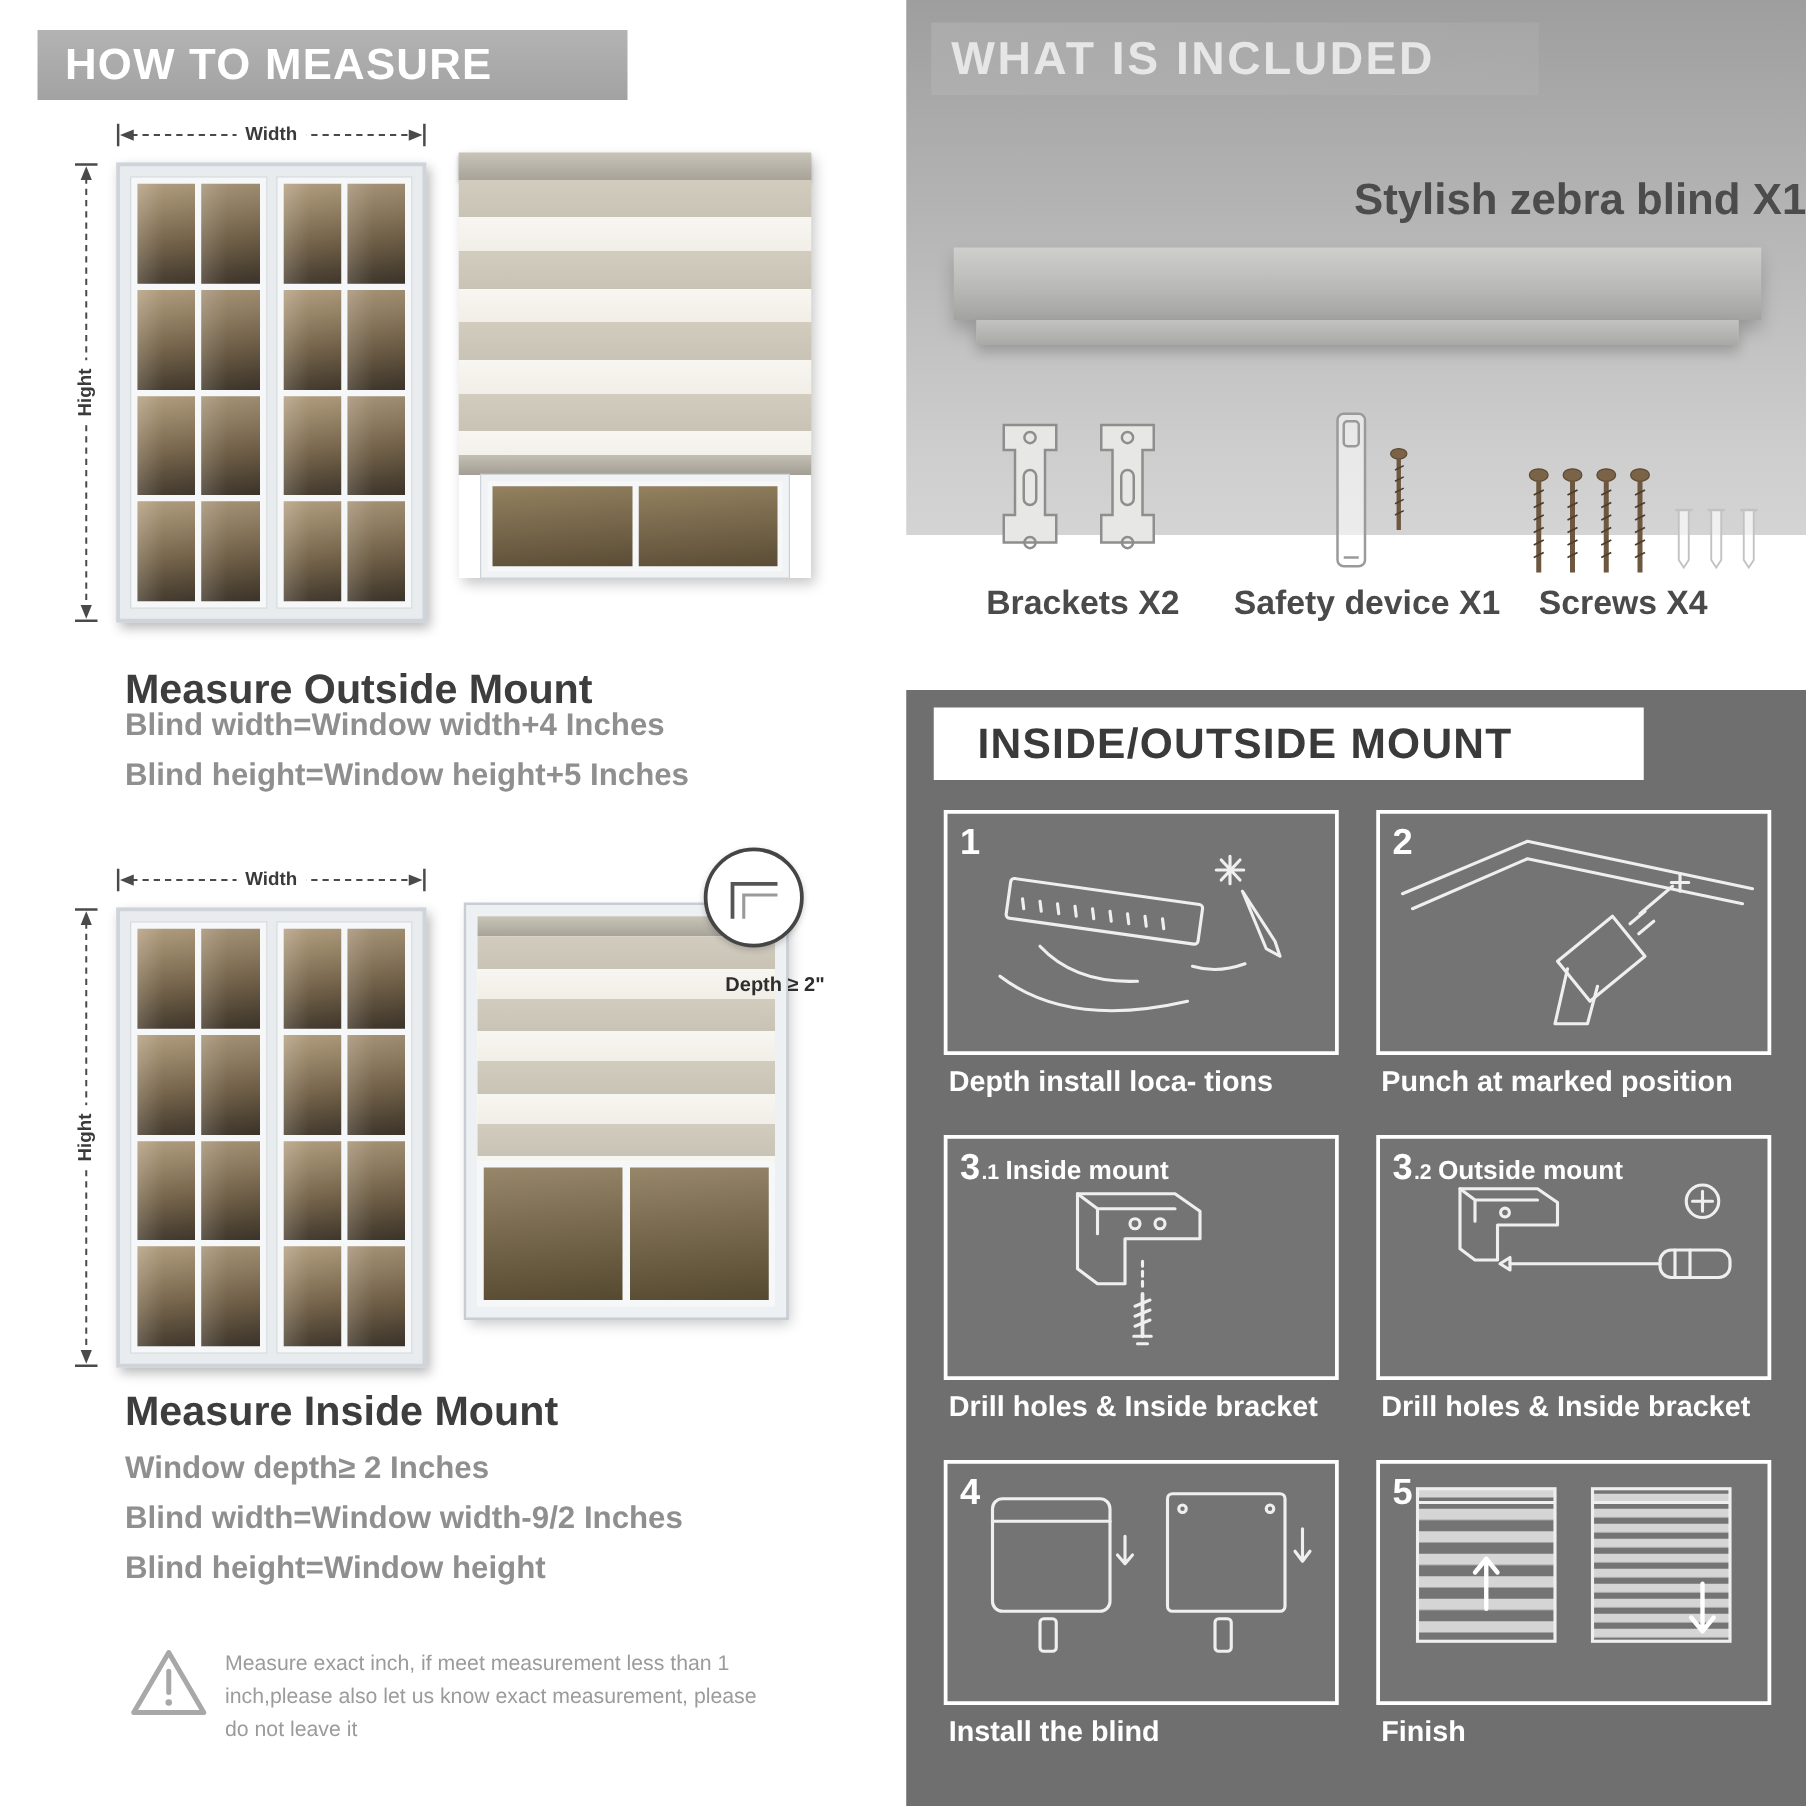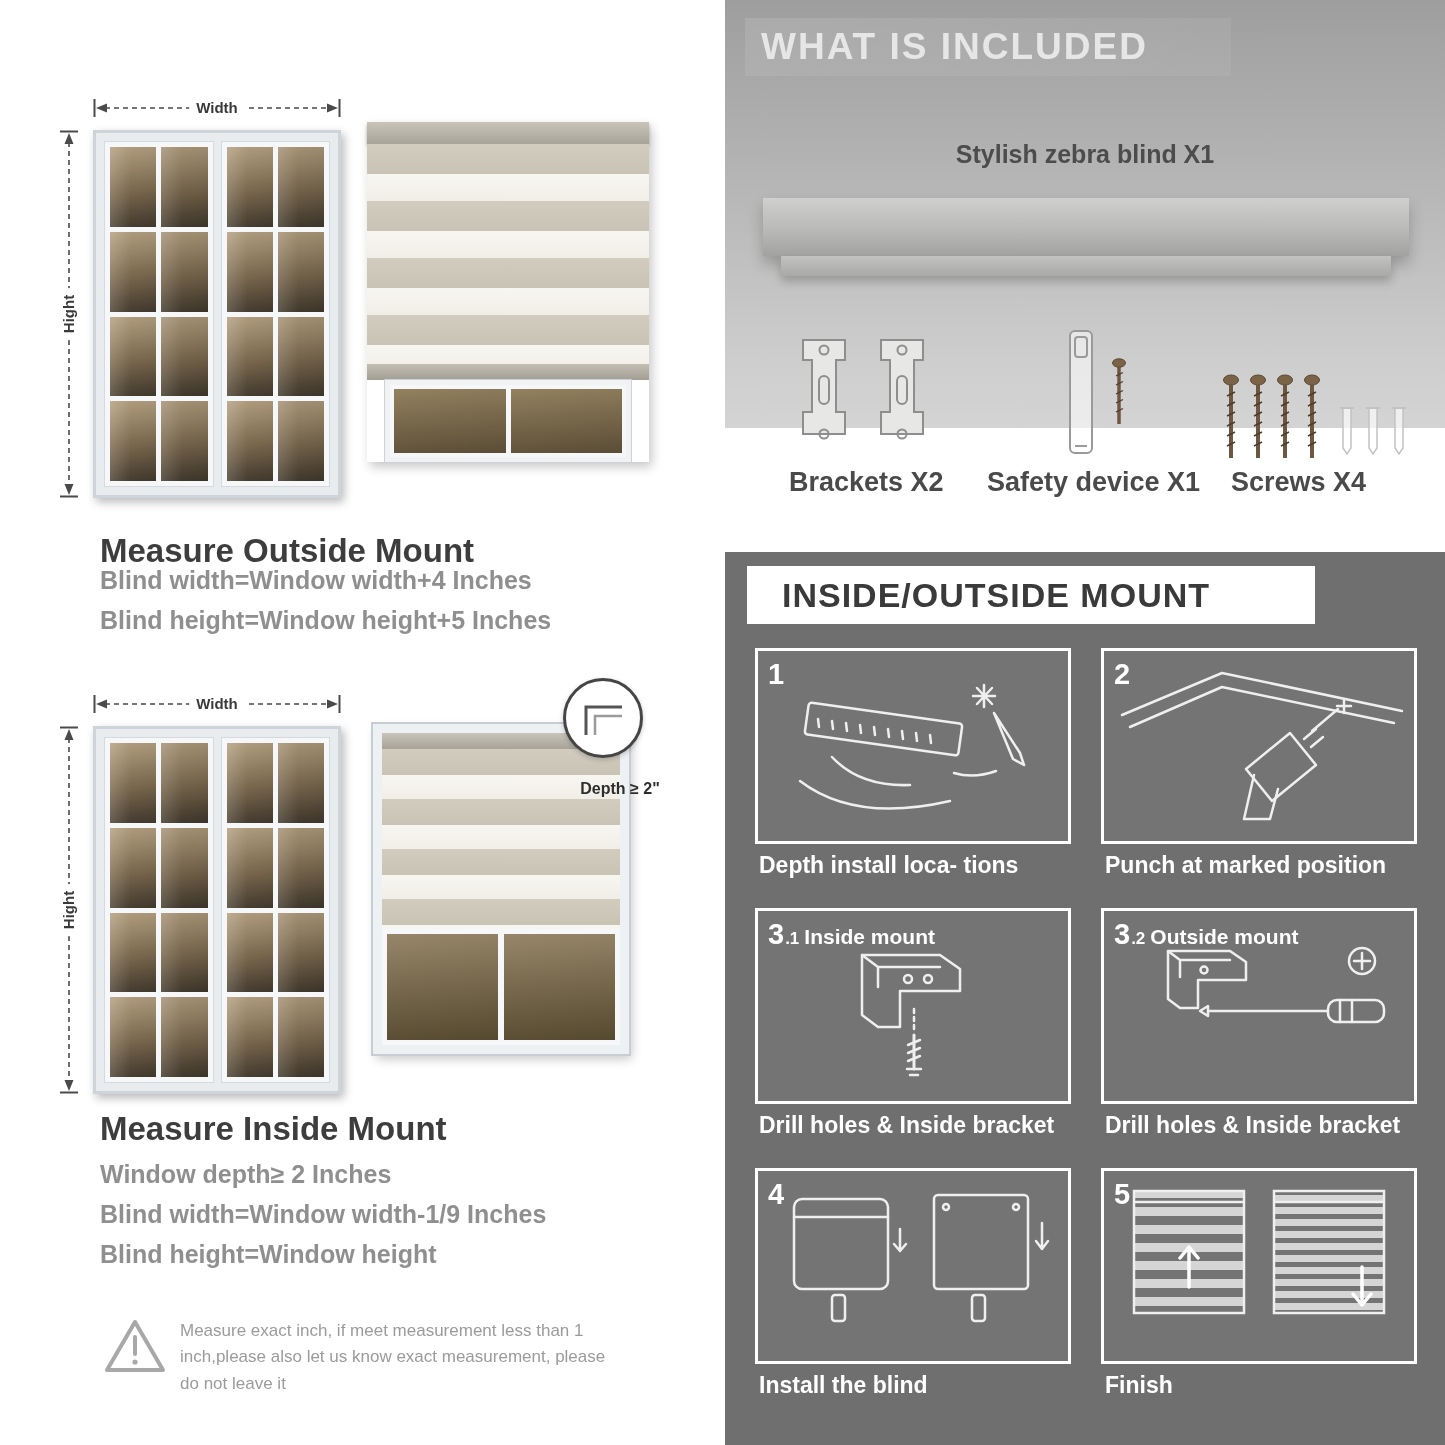--- a/index.html
+++ b/index.html
@@ -54,22 +54,22 @@
   .rule{position:absolute;left:100px;font-size:25px;font-weight:bold;color:#8f8f8f}
 
   .warn-text{position:absolute;left:180px;top:1318px;width:448px;font-size:17px;color:#9b9b9b;line-height:1.55}
 
   
   .included{position:absolute;left:725px;top:0;width:720px;height:428px;
     background:linear-gradient(180deg,#9e9e9e 0%,#b7b7b7 45%,#cecece 85%,#d4d4d4 100%)}
   .included-banner{position:absolute;left:20px;top:18px;width:486px;height:58px;
     background:linear-gradient(90deg,rgba(180,180,180,.55),rgba(200,200,200,.15));
     color:#e6e6e6;font-size:37px;font-weight:bold;line-height:58px;padding-left:16px;letter-spacing:2px}
-  .blind-label{position:absolute;left:0;right:0;top:140px;text-align:center;
-    font-size:25px;font-weight:bold;color:#4c4c4c}
+  .blind-label{position:absolute;left:0;right:0;top:140px;text-align:right;
+    font-size:35px;font-weight:bold;color:#4c4c4c}
   .cassette{position:absolute;left:38px;top:198px;width:646px;height:58px;
     background:linear-gradient(180deg,#cfcfcd 0%,#b9b9b7 55%,#a2a2a0 100%);
     box-shadow:0 8px 14px rgba(0,0,0,.22)}
   .cassette-rail{position:absolute;left:56px;top:256px;width:610px;height:20px;
     background:linear-gradient(180deg,#c2c2c0,#a9a9a7);box-shadow:0 6px 10px rgba(0,0,0,.2)}
   .part{position:absolute}
   .part-label{position:absolute;top:467px;font-size:27px;font-weight:bold;color:#4a4a4a}
 
   
   .mount{position:absolute;left:725px;top:552px;width:720px;height:893px;background:#6f6f6f}
@@ -84,20 +84,21 @@
   .step-sub{font-size:17px;font-weight:bold;margin-left:1px}
   .step-title{font-size:21px;font-weight:bold;margin-left:5px}
   .step-art{position:absolute;left:0;top:0;width:100%;height:100%}
   .step-caption{margin-top:8px;height:32px;color:#fff;font-size:23px;font-weight:bold;padding-left:4px;white-space:nowrap}
 </style>
 </head>
 <body>
 
 <div class="page">
 
+  <div class="htm-banner">HOW TO MEASURE</div>
 
   <div class="diagram d1">
     <div class="arrow" style="left:38px;top:4px;width:248px;height:24px">
       <svg width="248" height="24">
         <line x1="1.5" y1="3" x2="1.5" y2="21" stroke="#4a4a4a" stroke-width="2"></line>
         <line x1="246.5" y1="3" x2="246.5" y2="21" stroke="#4a4a4a" stroke-width="2"></line>
         <line x1="12" y1="12" x2="236" y2="12" stroke="#4a4a4a" stroke-width="1.6" stroke-dasharray="5 4"></line>
         <path d="M3 12 l11 -4.5 v9 z" fill="#4a4a4a"></path>
         <path d="M245 12 l-11 -4.5 v9 z" fill="#4a4a4a"></path>
       </svg>
@@ -205,21 +206,21 @@
       <svg width="50" height="50" viewBox="0 0 50 50">
         <path d="M8 42 L8 14 L44 14" fill="none" stroke="#555" stroke-width="3"></path>
         <path d="M17 42 L17 23 L44 23" fill="none" stroke="#9a9a9a" stroke-width="2.5"></path>
       </svg>
     </div>
     <div class="depth-label" style="left:500px;top:92px">Depth ≥ 2"</div>
   </div>
 
   <div class="sec-title" style="top:1110px">Measure Inside Mount</div>
   <div class="rule" style="top:1160px">Window depth≥ 2 Inches</div>
-  <div class="rule" style="top:1200px">Blind width=Window width-1/9 Inches</div>
+  <div class="rule" style="top:1200px">Blind width=Window width-9/2 Inches</div>
   <div class="rule" style="top:1240px">Blind height=Window height</div>
 
   <div class="abs" style="left:102px;top:1316px">
     <svg width="66" height="60" viewBox="0 0 66 60">
       <path d="M33 6 L61 54 H5 Z" fill="none" stroke="#a8a8a8" stroke-width="4" stroke-linejoin="round"></path>
       <line x1="33" y1="21" x2="33" y2="38" stroke="#a8a8a8" stroke-width="4" stroke-linecap="round"></line>
       <circle cx="33" cy="46" r="2.6" fill="#a8a8a8"></circle>
     </svg>
   </div>
   <div class="warn-text">Measure exact inch, if meet measurement less than 1 inch,please also let us know exact measurement, please do not leave it</div>

